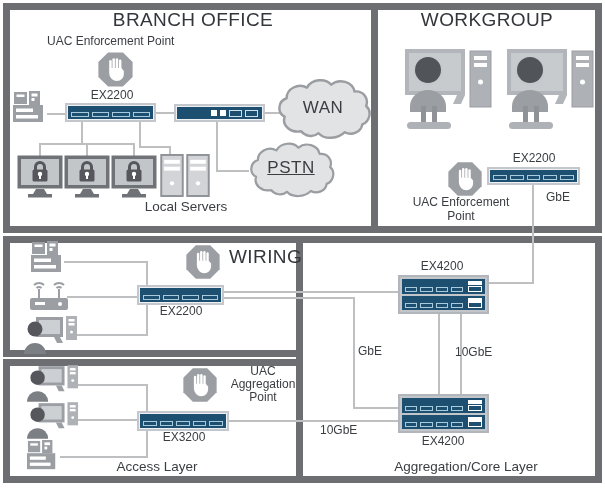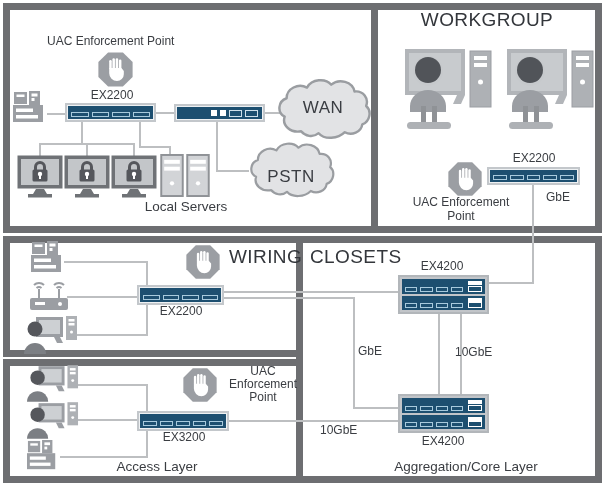--- a/index.html
+++ b/index.html
@@ -151,20 +151,21 @@
   <div class="line v" style="left:146px;top:261px;height:27px;"></div>
   <div class="line h" style="left:67px;top:296px;width:72px;"></div>
   <div class="line h" style="left:76px;top:334px;width:72px;"></div>
   <div class="line v" style="left:146px;top:303px;height:33px;"></div>
   <div class="line h" style="left:77px;top:384px;width:71px;"></div>
   <div class="line v" style="left:146px;top:384px;height:31px;"></div>
   <div class="line h" style="left:77px;top:419px;width:63px;"></div>
   <div class="line h" style="left:60px;top:456px;width:88px;"></div>
   <div class="line v" style="left:146px;top:429px;height:29px;"></div>
 
+  <div class="title mid" style="left:193px;top:9px;">BRANCH OFFICE</div>
   <div class="lbl" style="left:47px;top:35px;">UAC Enforcement Point</div>
   <svg class="icon" style="left:97px;top:51px;" width="37" height="37">
       <use href="#oct"></use>
     </svg>
   <div class="lbl mid" style="left:112px;top:89px;">EX2200</div>
 
   <div class="switch" style="left:67px;top:105px;width:87px;height:15px;">
     <div class="ports">
         <div class="port"></div>
         <div class="port"></div>
@@ -186,21 +187,21 @@
       <use href="#printer"></use>
     </svg>
 
   <svg class="icon" style="left:274px;top:74px;" width="97" height="66">
       <use href="#cloud"></use>
     </svg>
   <div class="lbl cloudtxt mid" style="left:323px;top:99px;">WAN</div>
   <svg class="icon" style="left:241px;top:138px;" width="99" height="60">
       <use href="#cloud"></use>
     </svg>
-  <div class="lbl cloudtxt mid" style="left:291px;top:168px;">PSTN</div>
+  <div class="lbl cloudtxt mid" style="left:291px;top:159px;text-decoration:underline;">PSTN</div>
 
   <svg class="icon" style="left:16px;top:154px;" width="48" height="44">
       <use href="#mlock"></use>
     </svg>
   <svg class="icon" style="left:63px;top:154px;" width="48" height="44">
       <use href="#mlock"></use>
     </svg>
   <svg class="icon" style="left:110px;top:154px;" width="48" height="44">
       <use href="#mlock"></use>
     </svg>
@@ -233,21 +234,20 @@
       <use href="#oct"></use>
     </svg>
   <div class="lbl mid" style="left:461px;top:196px;">UAC Enforcement</div>
   <div class="lbl mid" style="left:461px;top:210px;">Point</div>
   <div class="lbl" style="left:546px;top:191px;">GbE</div>
 
   <svg class="icon" style="left:185px;top:244px;" width="36" height="36">
       <use href="#oct"></use>
     </svg>
   <div class="title" style="left:229px;top:246px;text-align:center;">WIRING</div>
-  <div class="title" style="left:310px;top:246px;">CLOSETS</div>
   <svg class="icon" style="left:30px;top:241px;" width="36" height="34">
       <use href="#printer"></use>
     </svg>
   <svg class="icon" style="left:27px;top:280px;" width="44" height="33">
       <use href="#ap"></use>
     </svg>
   <svg class="icon" style="left:24px;top:316px;" width="54" height="38">
       <use href="#usmall"></use>
     </svg>
   <div class="switch" style="left:139px;top:287px;width:83px;height:16px;">
@@ -266,21 +266,21 @@
   <svg class="icon" style="left:27px;top:402px;" width="52" height="37">
       <use href="#usmall"></use>
     </svg>
   <svg class="icon" style="left:26px;top:440px;" width="34" height="32">
       <use href="#printer"></use>
     </svg>
   <svg class="icon" style="left:182px;top:367px;" width="36" height="36">
       <use href="#oct"></use>
     </svg>
   <div class="lbl mid" style="left:263px;top:365px;">UAC</div>
-  <div class="lbl mid" style="left:263px;top:378px;">Enforcement</div>
+  <div class="lbl mid" style="left:263px;top:378px;">Aggregation</div>
   <div class="lbl mid" style="left:263px;top:391px;">Point</div>
   <div class="switch" style="left:139px;top:413px;width:88px;height:16px;">
     <div class="ports">
         <div class="port"></div>
         <div class="port"></div>
         <div class="port"></div>
         <div class="port"></div>
         <div class="port"></div>
       </div>
   </div>

